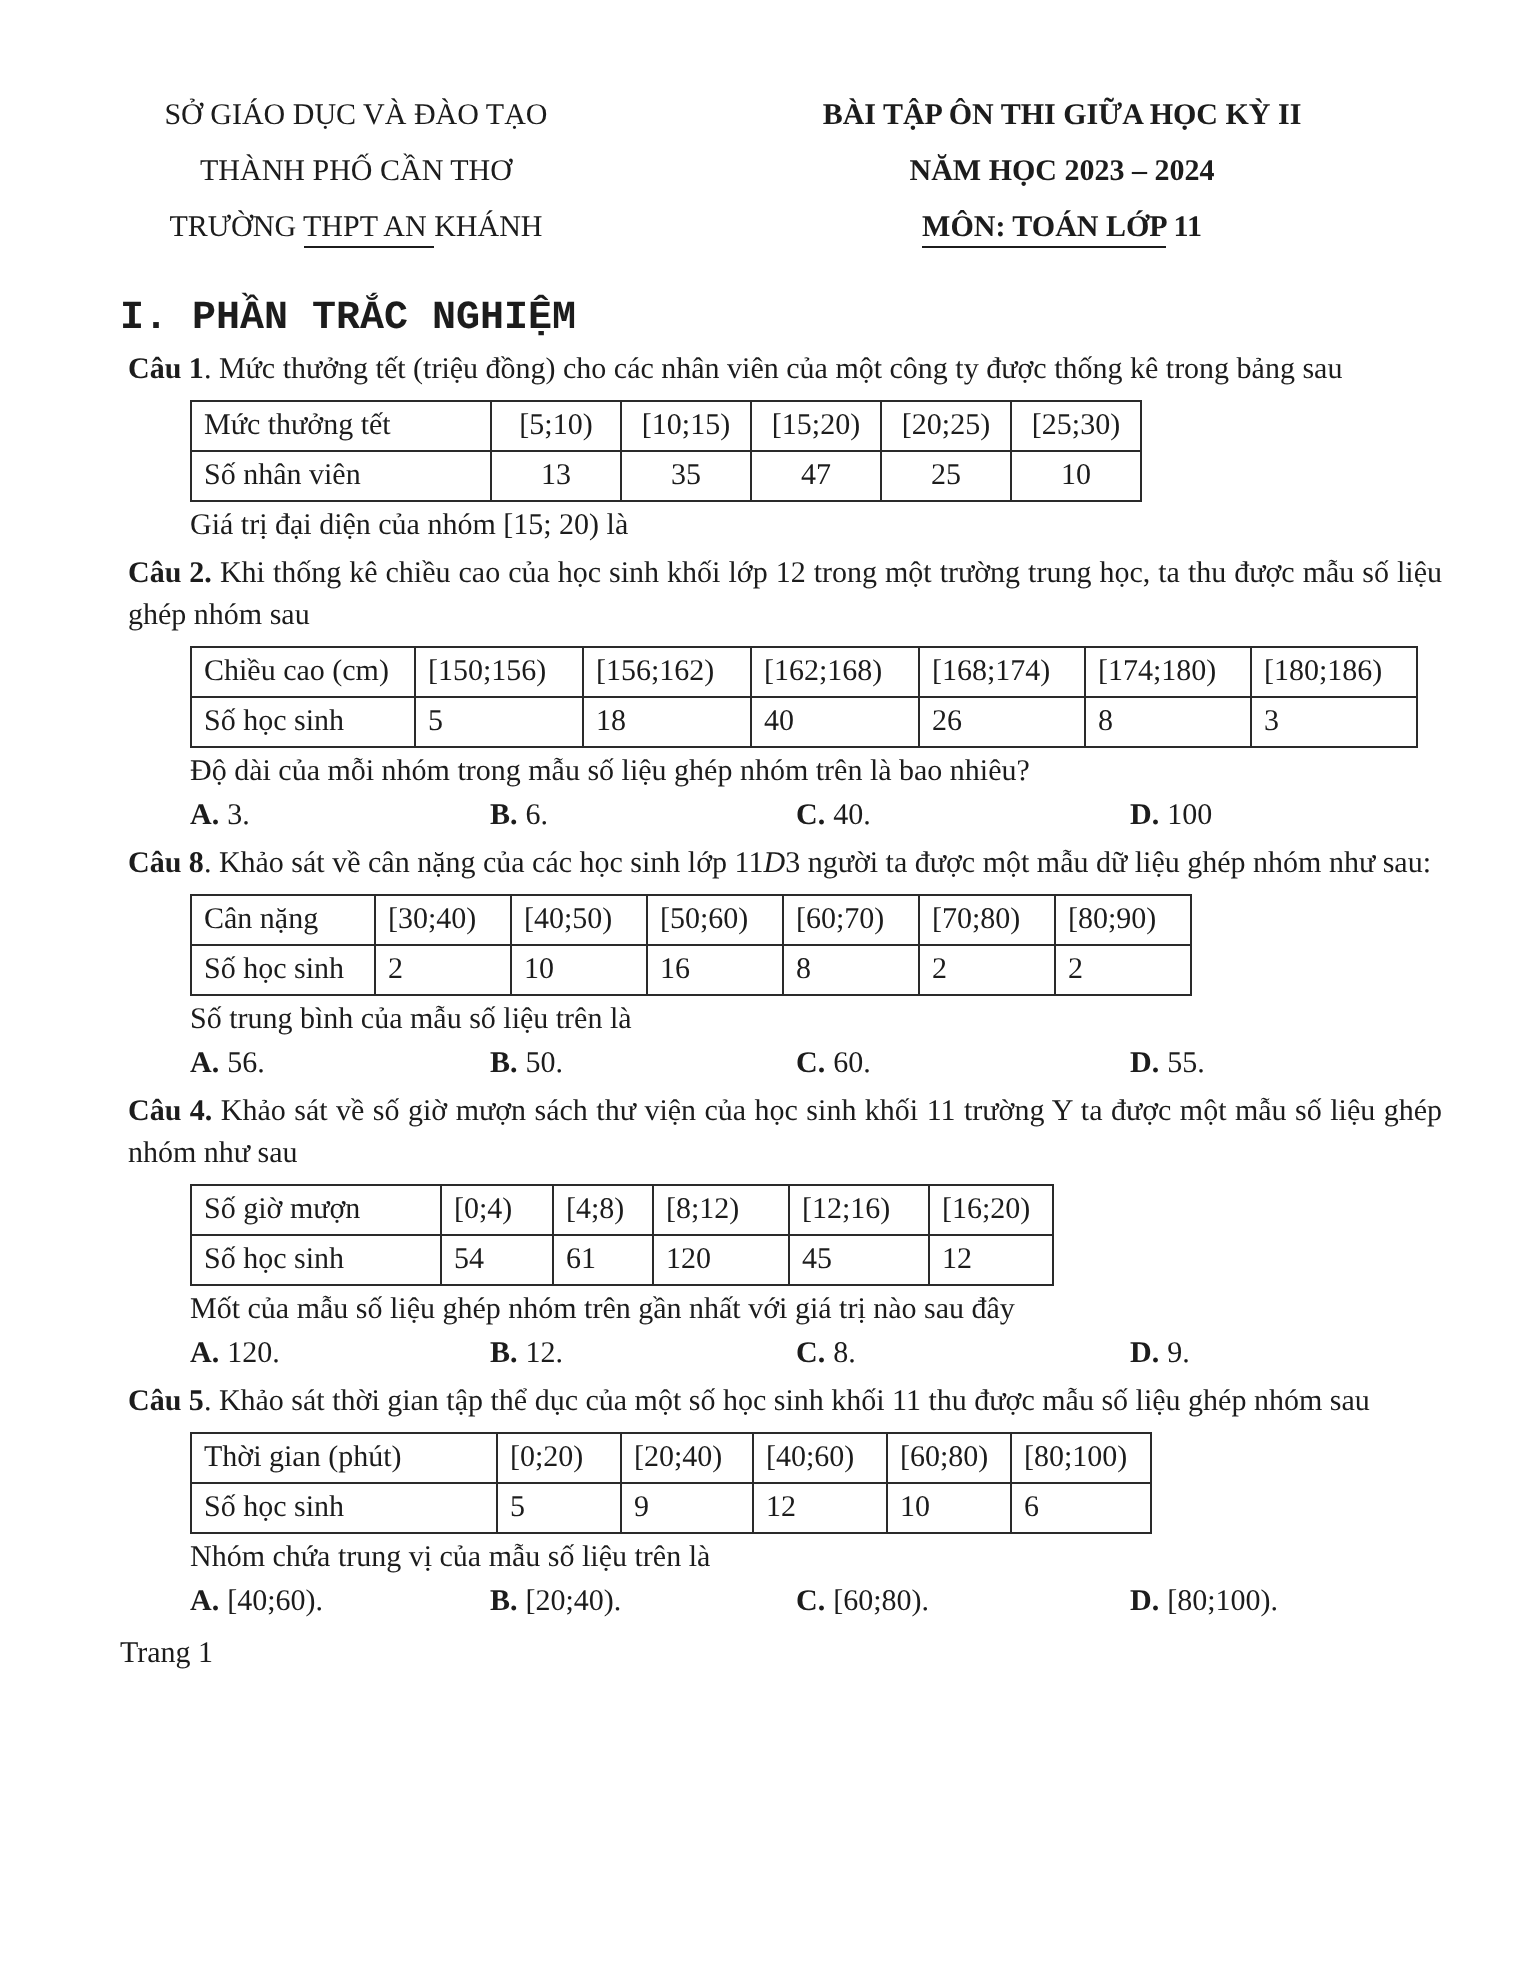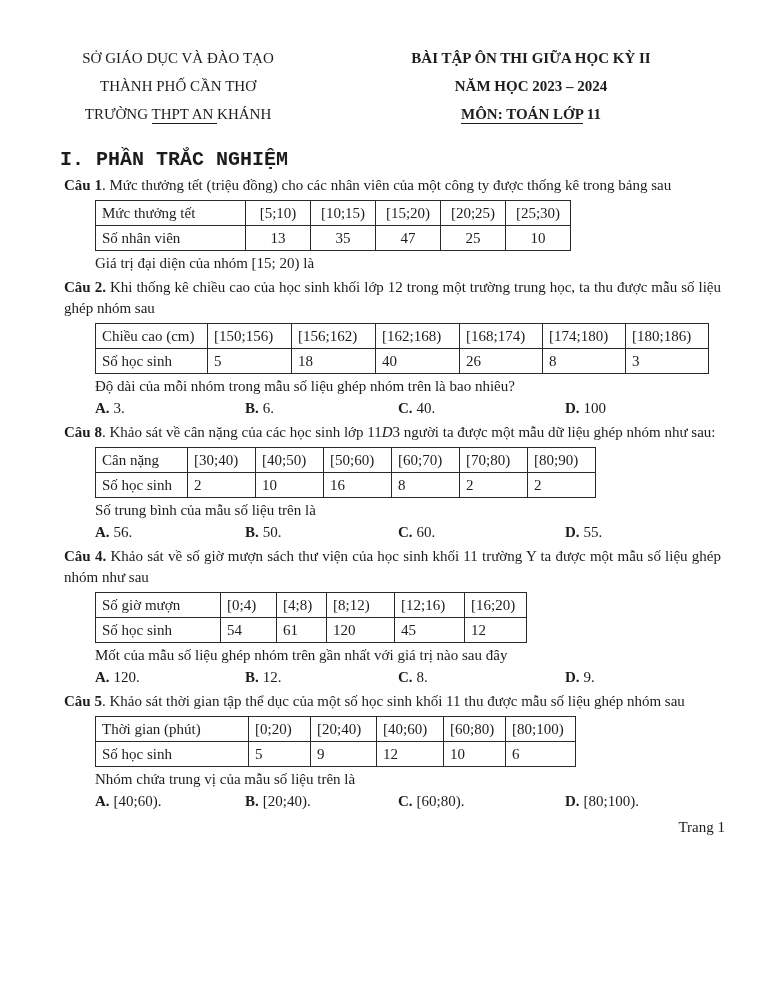--- a/index.html
+++ b/index.html
@@ -28,21 +28,21 @@
   .q-table td {
     border:1px solid #2a2a2a; height:24px; padding:0 6px;
     vertical-align:middle; white-space:nowrap; overflow:hidden; text-align:left;
   }
   .t1 td:not(:first-child) { text-align:center; }
   .q-prompt { margin:2px 0 0 35px; line-height:20px; }
   .options { display:grid; grid-template-columns:150px 153px 167px 1fr; margin:2px 0 0 35px; line-height:20px; }
   .opt b { font-weight:bold; }
   .opt span { margin-left:4px; }
 
-  .footer { text-align:right; margin-top:6px; line-height:20px; }
+  .footer { text-align:left; margin-top:6px; line-height:20px; }
 </style>
 </head>
 <body>
 
 <div class="page">
 
   <div class="header">
     <div class="header-left">
       <div>SỞ GIÁO DỤC VÀ ĐÀO TẠO</div>
       <div>THÀNH PHỐ CẦN THƠ</div>

